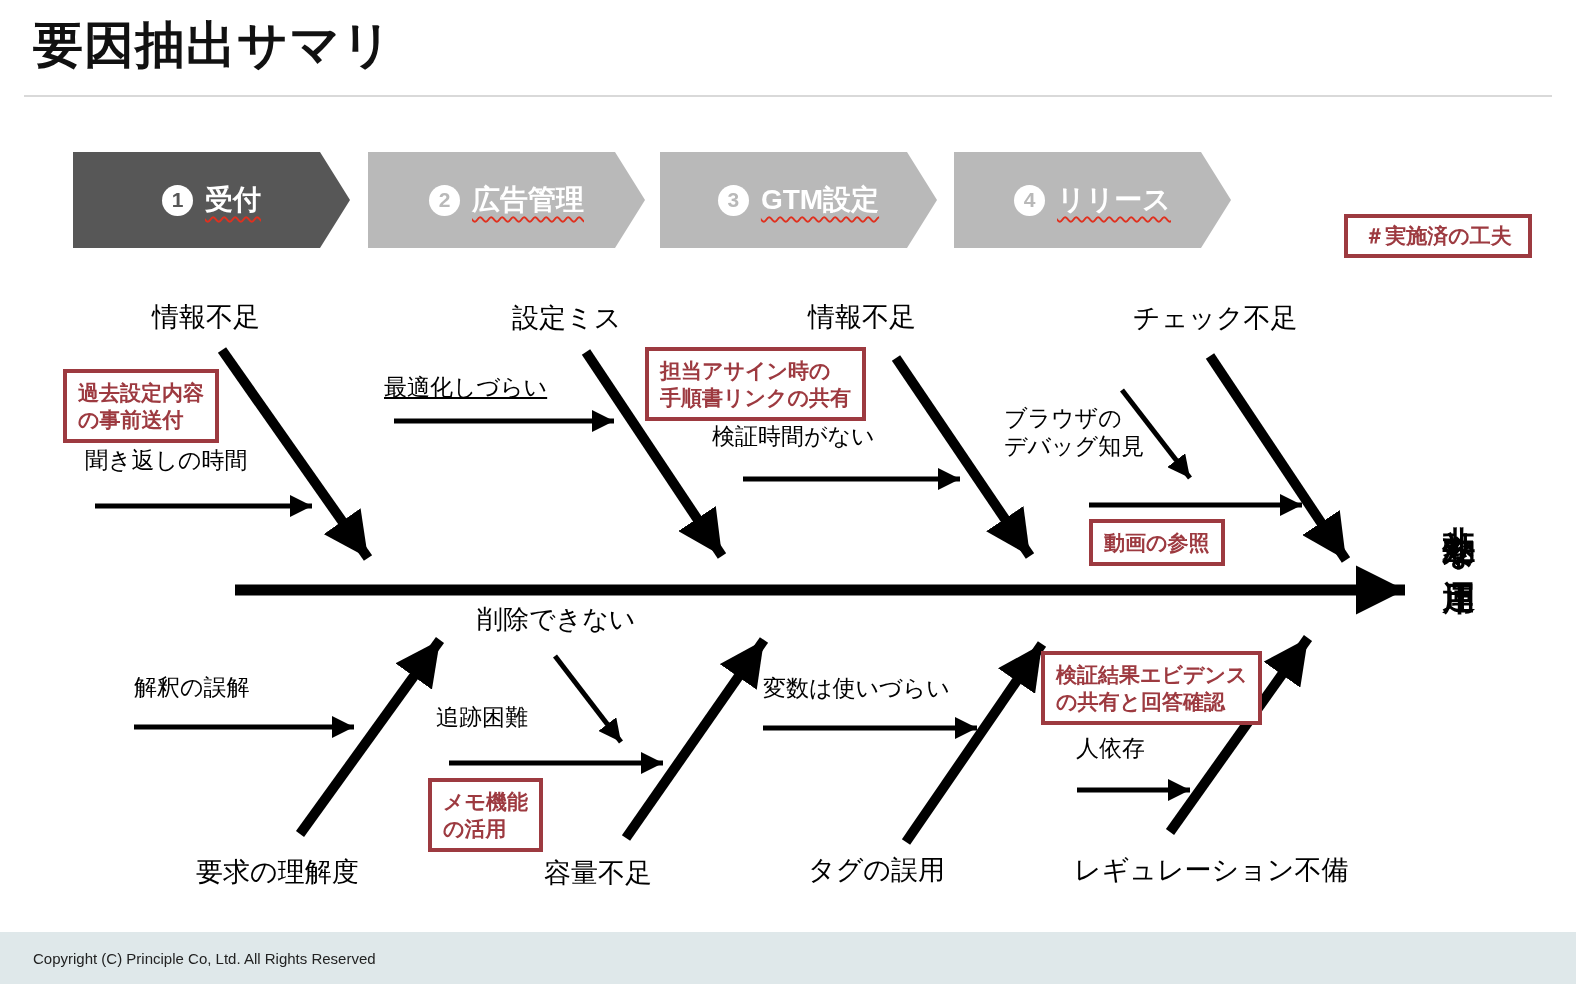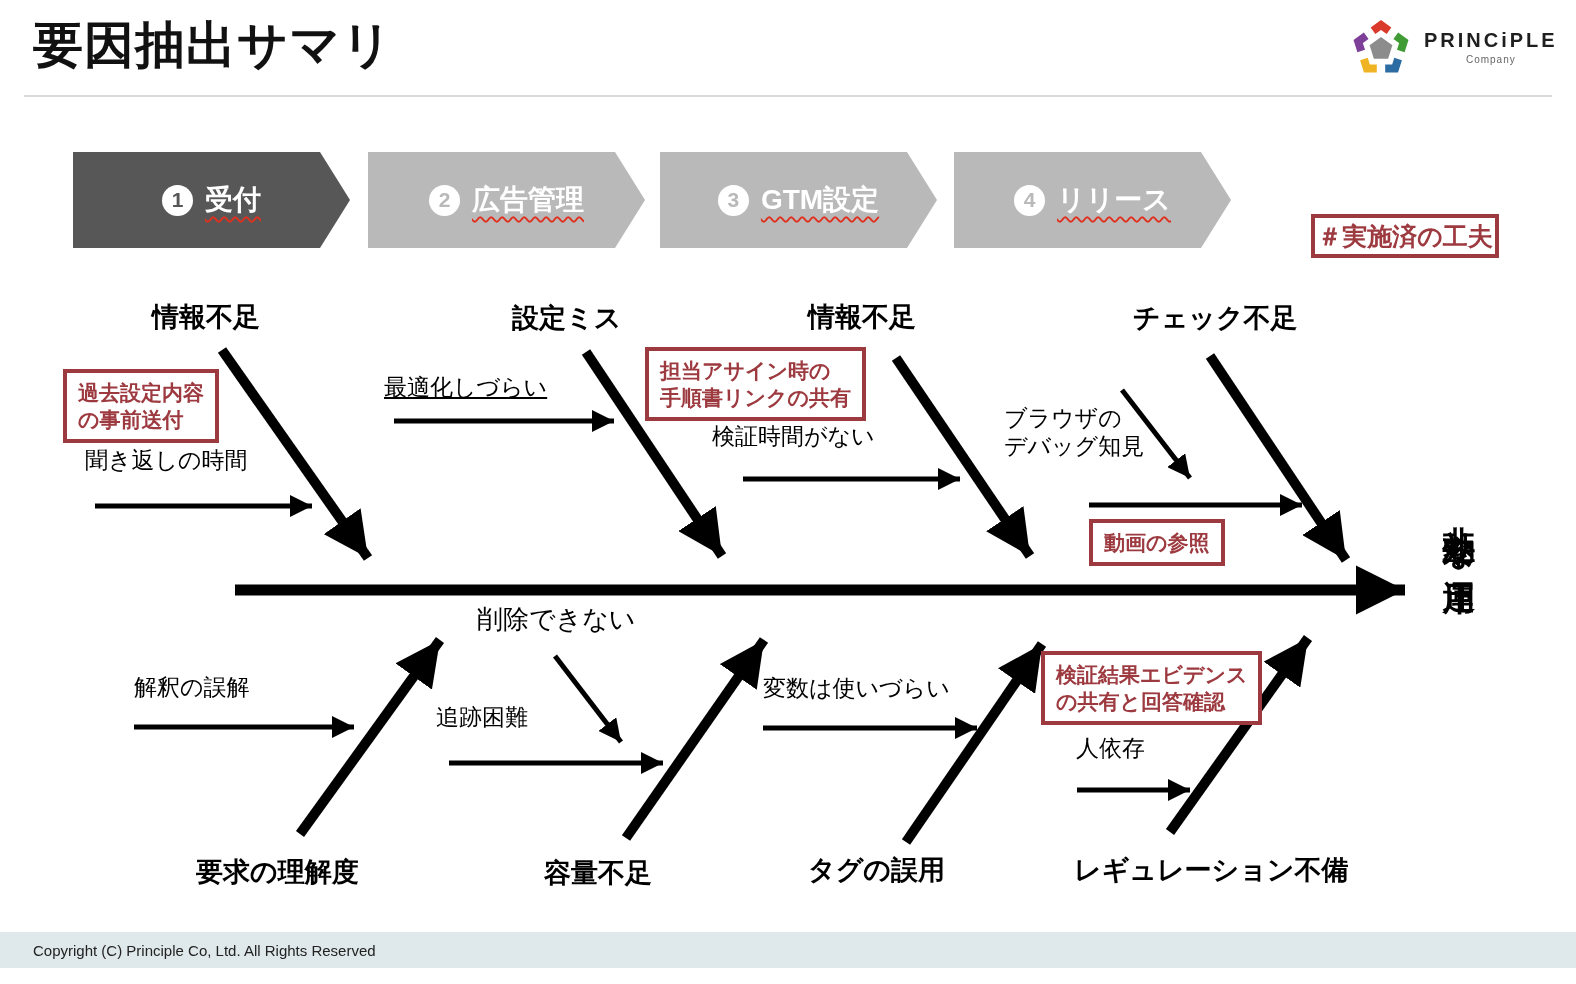--- a/index.html
+++ b/index.html
@@ -24,57 +24,43 @@
   .step-num{width:31px;height:31px;border-radius:50%;background:#fff;display:inline-flex;align-items:center;justify-content:center;
             font-size:21px;font-weight:700;}
   .step.active .step-num{color:#575757;}
   .step.inactive .step-num{color:#b9b9b9;}
   .step-label{color:#fff;font-size:28px;font-weight:600;
               text-decoration-line:underline;text-decoration-style:wavy;text-decoration-color:#e0301e;
               text-decoration-thickness:2px;text-underline-offset:7px;}
 
   
   .redbox{border:4px solid #9d3a40;color:#9d3a40;background:#fff;font-weight:700;white-space:pre-line;}
-  .legend-box{left:1311px;top:214px;width:180px;height:36px;display:flex;align-items:center;justify-content:center;font-size:25px;}
+  .legend-box{left:1344px;top:214px;width:180px;height:36px;display:flex;align-items:center;justify-content:center;font-size:21px;}
   .measure{font-size:21px;line-height:27px;padding:6px 11px;}
 
   
-  .cat{font-size:27px;font-weight:700;color:#000;white-space:nowrap;}
+  .cat{font-size:27px;font-weight:400;color:#000;white-space:nowrap;}
   .cause{font-size:23px;font-weight:400;color:#000;white-space:pre-line;line-height:28px;}
   .cause.big{font-size:26px;}
   .effect{left:1436px;top:500px;writing-mode:vertical-rl;font-size:33px;font-weight:700;color:#000;letter-spacing:4px;}
 
   svg.overlay{position:absolute;left:0;top:0;pointer-events:none;}
 
   
-  .footer{left:0;top:932px;width:1576px;height:36px;background:#dfe8ea;display:flex;align-items:center;}
+  .footer{left:0;top:932px;width:1576px;height:52px;background:#dfe8ea;display:flex;align-items:center;}
   .footer-text{margin-left:33px;font-size:15px;color:#222;}
 </style>
 </head>
 <body>
 
 <div class="canvas">
 
   <div class="abs page-title">要因抽出サマリ</div>
   <div class="abs title-divider"></div>
 
-  <div class="abs logo-wrap">
-    <svg width="62" height="62" viewBox="0 0 62 62">
-      <polyline points="23.0,14.8 31,9 39.0,14.8" fill="none" stroke="#d93a2b" stroke-width="8"></polyline>
-      <polyline points="45.8,19.8 53.8,25.6 50.8,35.0" fill="none" stroke="#3f9c35" stroke-width="8"></polyline>
-      <polyline points="48.1,43.0 45.1,52.4 35.2,52.4" fill="none" stroke="#2b6ca3" stroke-width="8"></polyline>
-      <polyline points="26.8,52.4 16.9,52.4 13.9,43.0" fill="none" stroke="#f0b323" stroke-width="8"></polyline>
-      <polyline points="11.2,35.0 8.2,25.6 16.2,19.8" fill="none" stroke="#7d3f98" stroke-width="8"></polyline>
-      <polygon points="31,21 42.4,29.3 38.1,42.7 23.9,42.7 19.6,29.3" fill="#8c8c8c"></polygon>
-    </svg>
-    <div class="logo-text">
-      <span class="logo-brand">PRINCiPLE</span>
-      <span class="logo-sub">Company</span>
-    </div>
-  </div>
 
   <div class="abs step active" style="left:73px;">
     <span class="step-num">1</span>
     <span class="step-label">受付</span>
   </div>
   <div class="abs step inactive" style="left:368px;">
     <span class="step-num">2</span>
     <span class="step-label">広告管理</span>
   </div>
   <div class="abs step inactive" style="left:660px;">
@@ -139,20 +125,22 @@
   <div class="abs cause big" style="left:477px;top:605px;">削除できない</div>
   <div class="abs cause" style="left:436px;top:703px;">追跡困難</div>
   <div class="abs cause" style="left:763px;top:674px;">変数は使いづらい</div>
   <div class="abs cause" style="left:1076px;top:734px;">人依存</div>
 
   <div class="abs redbox measure" style="left:63px;top:369px;">過去設定内容
 の事前送付</div>
   <div class="abs redbox measure" style="left:645px;top:347px;">担当アサイン時の
 手順書リンクの共有</div>
   <div class="abs redbox measure" style="left:1089px;top:519px;">動画の参照</div>
+  <div class="abs redbox measure" style="left:428px;top:778px;">メモ機能
+の活用</div>
   <div class="abs redbox measure" style="left:1041px;top:651px;">検証結果エビデンス
 の共有と回答確認</div>
 
   <div class="abs effect">非効率な運用</div>
 
   <div class="abs footer">
     <span class="footer-text">Copyright (C) Principle Co, Ltd. All Rights Reserved</span>
   </div>
 
 </div>

